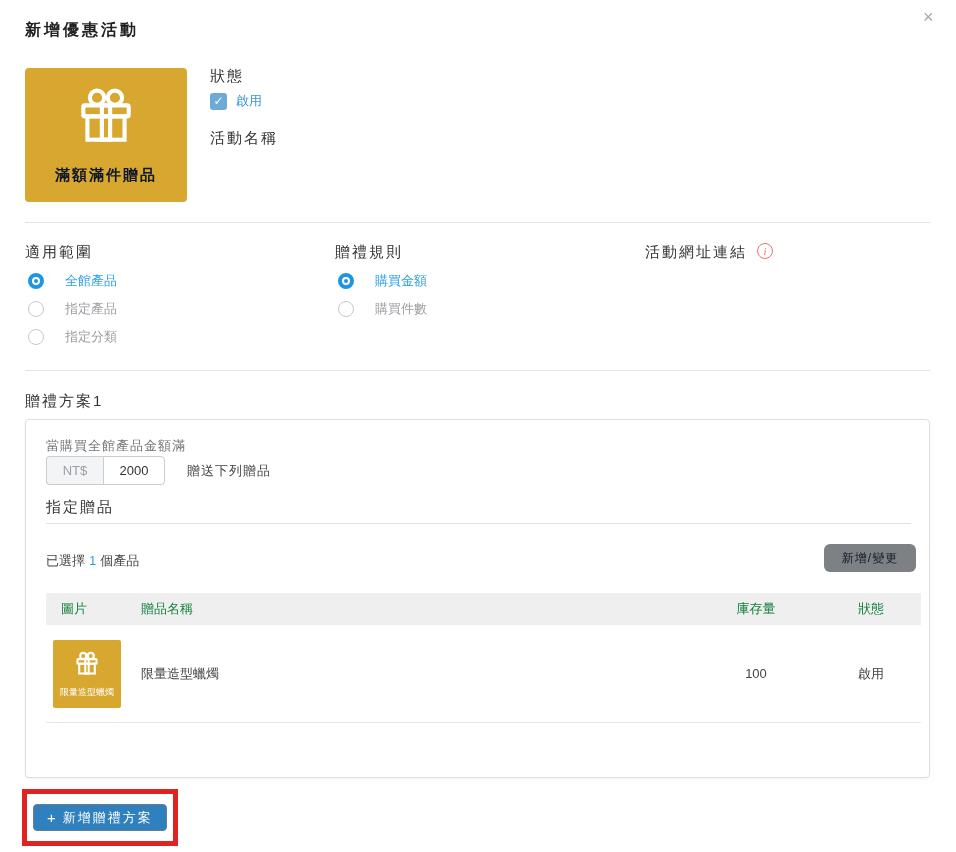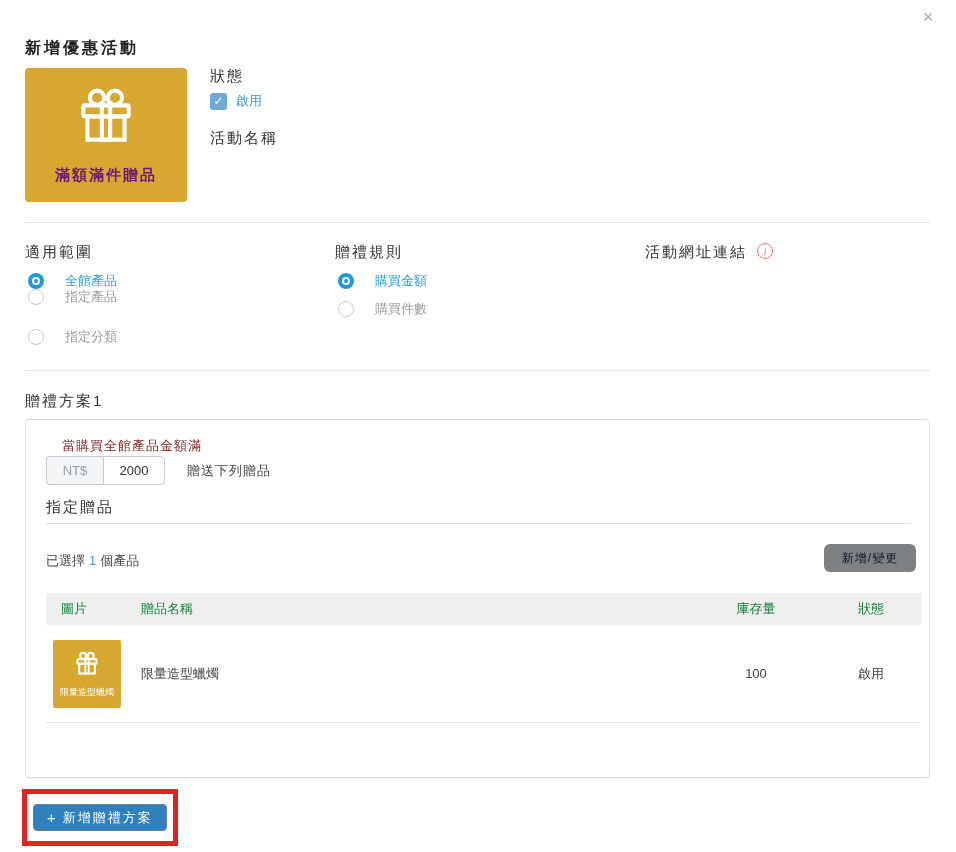--- a/index.html
+++ b/index.html
@@ -1,30 +1,30 @@
 <!DOCTYPE html>
 <html><head>
 <meta charset="utf-8">
 <style>
   * { margin:0; padding:0; box-sizing:border-box; }
   html,body { width:956px; height:852px; background:#fff;
     font-family:"Liberation Sans","DejaVu Sans",sans-serif; color:#333; }
   .stage { position:relative; width:956px; height:852px; overflow:hidden; background:#fff; }
 
   .modal-title { position:absolute; left:25px; top:20px; font-size:16px; font-weight:bold;
-    letter-spacing:3px; color:#222;margin-top:18px; }
+    letter-spacing:3px; color:#222; }
   .close-btn { position:absolute; left:923px; top:8px; font-size:18px; color:#a3a8ad;
     cursor:pointer; line-height:1; }
 
   
   .promo-card { position:absolute; left:25px; top:68px; width:162px; height:134px;
     background:#D7A72F; border-radius:4px; display:flex; flex-direction:column;
     align-items:center; justify-content:flex-start; }
   .promo-card svg { margin-top:18px; }
-  .promo-card-label { color:#701a75; font-weight:bold; font-size:15px; letter-spacing:2px;
+  .promo-card-label { color:#0f172a; font-weight:bold; font-size:15px; letter-spacing:2px;
     margin-top:14px; }
 
   .field-label { position:absolute; font-size:15px; letter-spacing:2px; color:#333; }
   .lbl-status { left:210px; top:67px; }
   .checkbox-row { position:absolute; left:210px; top:92px; display:flex; align-items:center; }
   .checkbox { width:17px; height:17px; background:#6FA9D8; border-radius:3px; color:#fff;
     font-size:12px; display:flex; align-items:center; justify-content:center; cursor:pointer; }
   .checkbox-label { margin-left:9px; font-size:13px; color:#3D97DA; }
 
   .lbl-name { left:210px; top:129px; }
@@ -55,21 +55,21 @@
     border:1px solid #c8ccd0; border-radius:4px; font-size:13px; color:#555;
     padding:0 10px; outline:none; font-family:inherit; }
   .url-input::placeholder { color:#b9bdc2; }
 
   .lbl-plan { left:25px; top:392px; }
 
   .plan-panel { position:absolute; left:25px; top:419px; width:905px; height:359px;
     border:1px solid #dcdfe2; border-radius:4px; background:#fff;
     box-shadow:0 1px 3px rgba(0,0,0,0.05); }
 
-  .cond-label { position:absolute; left:36px; top:17px; font-size:13px; color:#7f1d1d;
+  .cond-label { position:absolute; left:20px; top:17px; font-size:13px; color:#737373;
     letter-spacing:1px; }
   .amount-group { position:absolute; left:20px; top:36px; display:flex; align-items:center; }
   .amount-prefix { width:57px; height:29px; background:#F2F4F6; border:1px solid #c9ccd0;
     border-right:none; border-radius:4px 0 0 4px; color:#9aa0a6; font-size:13px;
     display:flex; align-items:center; justify-content:center; }
   .amount-input { width:62px; height:29px; border:1px solid #c9ccd0; border-radius:0 4px 4px 0;
     font-size:13px; color:#333; text-align:center; outline:none; font-family:inherit; }
   .amount-suffix { margin-left:22px; font-size:13px; color:#444; letter-spacing:1px; }
 
   .designated-label { position:absolute; left:20px; top:78px; font-size:15px;
@@ -141,21 +141,21 @@
 
   <div class="divider div-1"></div>
 
   <div class="field-label lbl-scope">適用範圍</div>
   <div class="radio-row on" style="left:28px; top:272px;">
     <span class="radio on">
         <span class="radio-dot"></span>
       </span>
     <span class="radio-label">全館產品</span>
   </div>
-  <div class="radio-row" style="left:28px; top:288px;">
+  <div class="radio-row" style="left:28px; top:300px;">
     <span class="radio"></span>
     <span class="radio-label">指定產品</span>
   </div>
   <div class="radio-row" style="left:28px; top:328px;">
     <span class="radio"></span>
     <span class="radio-label">指定分類</span>
   </div>
 
   <div class="field-label lbl-rule">贈禮規則</div>
   <div class="radio-row on" style="left:338px; top:272px;">

